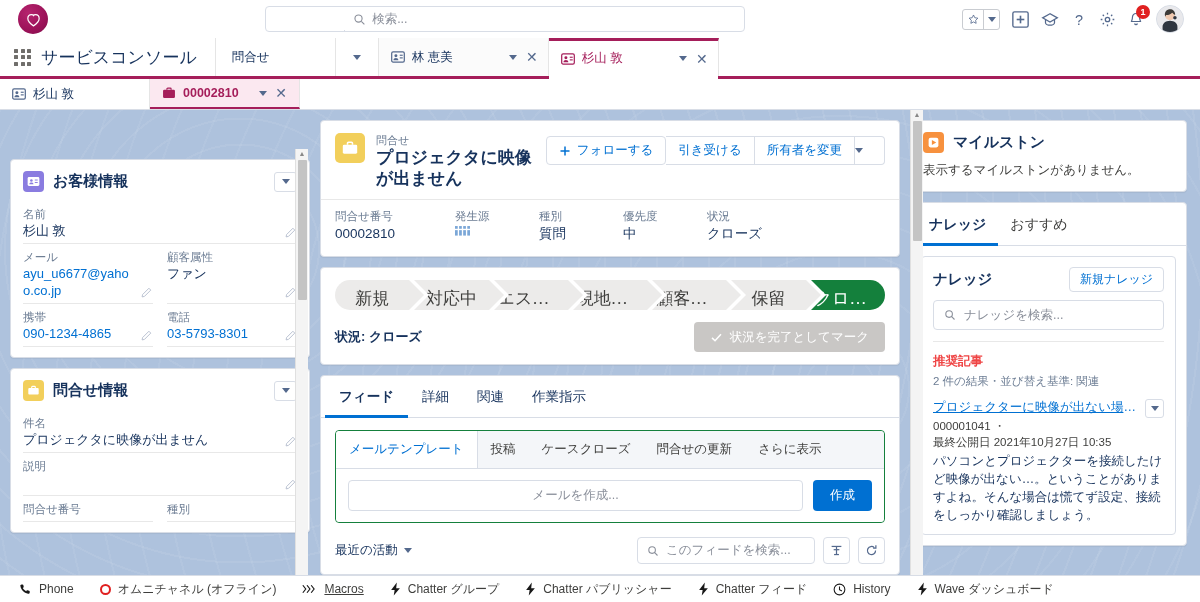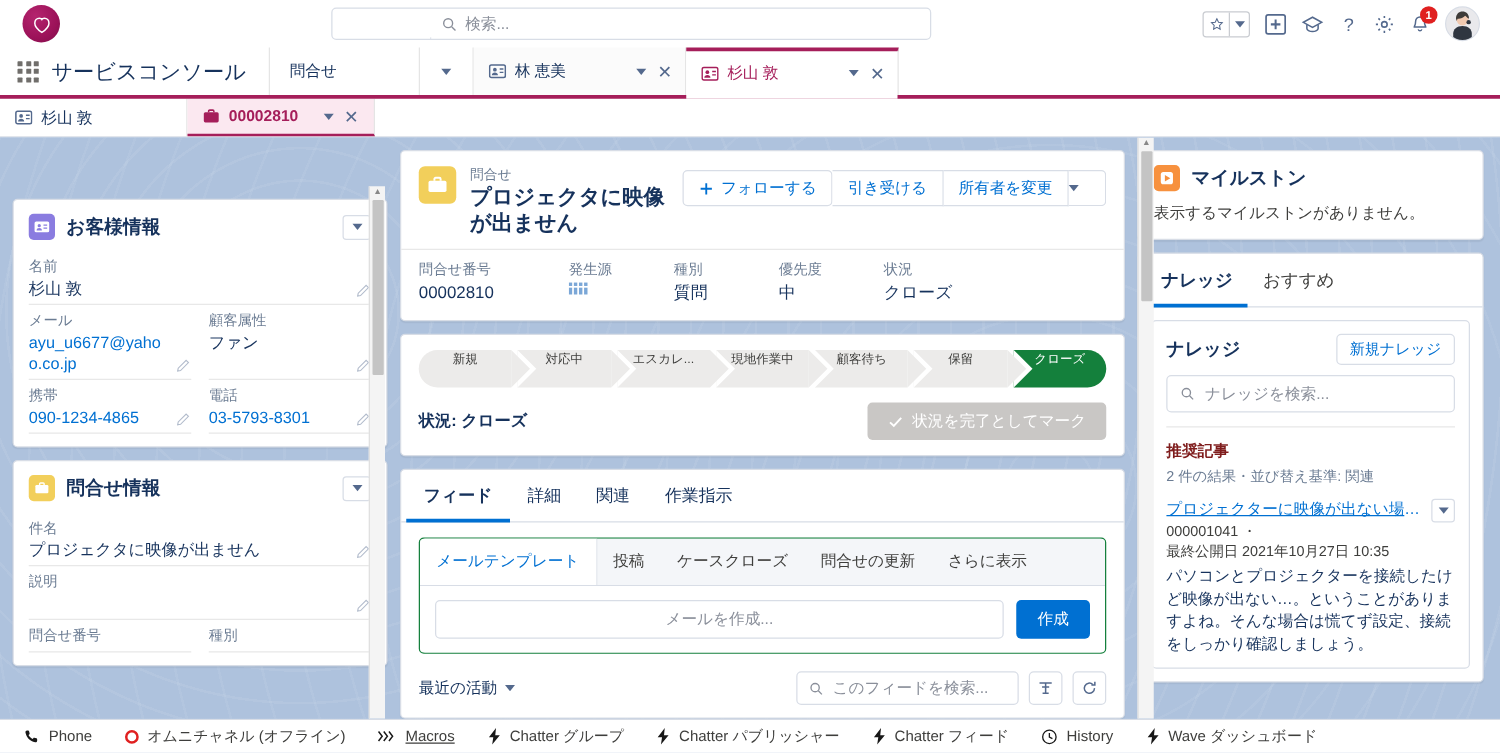--- a/index.html
+++ b/index.html
@@ -172,23 +172,23 @@
   .btn.standalone { border-radius: 4px; gap: 6px; }
   .rec-meta { display: flex; padding: 8px 14px 13px 14px; border-top: 1px solid #e8e8e8; gap: 0; }
   .mcell { min-width: 0; }
   .mlabel { font-size: 11.5px; color: #6b7c93; line-height: 16px; }
   .mvalue { font-size: 13.5px; color: #16325c; line-height: 19px; }
 
   
   .path-card { padding: 12px 14px 12px 14px; }
   .path { display: flex; height: 30px; }
   .pstep {
-    flex: 1; background: #ecebea; color: #3e3e3c; font-size: 10px;
-    display: flex; align-items: flex-start; justify-content: center;
-    position: relative; margin-right: 5px; min-width: 0;
+    flex: 1; background: #ecebea; color: #3e3e3c; font-size: 17px;
+    display: flex; align-items: flex-end; justify-content: center;
+    position: relative; margin-right: 5px; min-width: 0; font-family: Liberation Serif, serif;
   }
   .pstep span { padding: 0 4px; white-space: nowrap; overflow: hidden; text-overflow: ellipsis; }
   .pstep::after {
     content: ""; position: absolute; right: -15px; top: 0;
     border-top: 15px solid transparent; border-bottom: 15px solid transparent;
     border-left: 15px solid #ecebea; z-index: 2;
   }
   .pstep::before {
     content: ""; position: absolute; right: -20px; top: 0;
     border-top: 15px solid transparent; border-bottom: 15px solid transparent;
@@ -248,21 +248,21 @@
   .kn-title { font-size: 14.5px; font-weight: bold; color: #16325c; }
   .btn-new {
     margin-left: auto; border: 1px solid #d8dde6; border-radius: 4px; background: #fff;
     color: #0070d2; font-size: 12px; height: 25px; padding: 0 10px; font-family: inherit;
   }
   .kn-search {
     margin: 0 11px 11px 11px; height: 30px; border: 1px solid #d8dde6; border-radius: 4px;
     display: flex; align-items: center; gap: 8px; padding: 0 10px; font-size: 12.5px; color: #8a8f9a;
   }
   .kn-sep { border-top: 1px solid #e8e8e8; margin: 0 11px; }
-  .kn-sec { padding: 11px 11px 4px 11px; font-size: 12.5px; font-weight: bold; color: #7f1d1d; }
+  .kn-sec { padding: 11px 11px 4px 11px; font-size: 12.5px; font-weight: bold; color: #ef4444; }
   .kn-count { padding: 0 11px 10px 11px; font-size: 11.5px; color: #6b7c93; }
   .art { padding: 0 11px 10px 11px; }
   .art-top { display: flex; align-items: flex-start; gap: 6px; }
   .art-link {
     color: #0070d2; font-size: 12.5px; text-decoration: underline; line-height: 17px;
     flex: 1; overflow: hidden; white-space: nowrap; text-overflow: ellipsis;
   }
   .art-menu { width: 19px; height: 19px; border: 1px solid #d8dde6; border-radius: 3px; display:flex; align-items:center; justify-content:center; flex: 0 0 19px; }
   .art-num { font-size: 11.5px; color: #3e3e3c; line-height: 16px; }
   .art-pub { font-size: 11.5px; color: #3e3e3c; line-height: 16px; }

